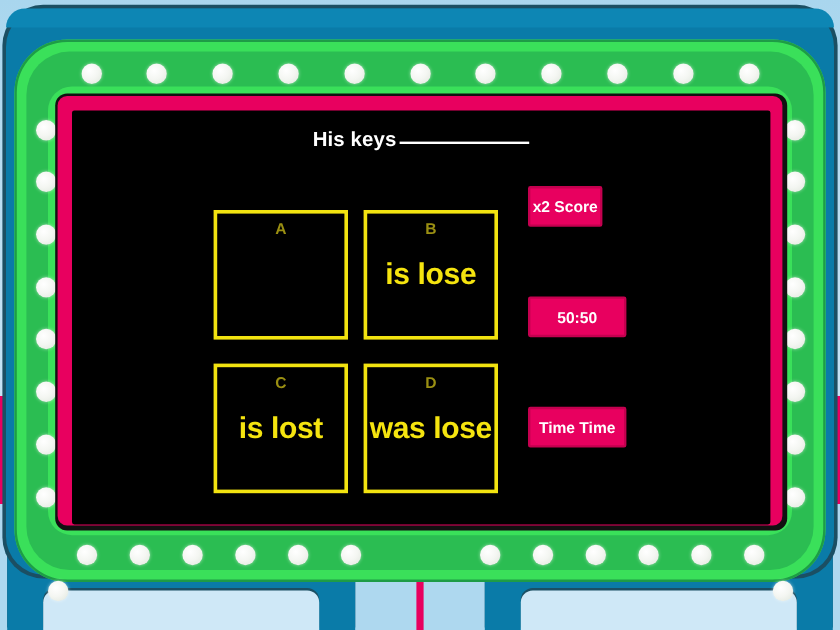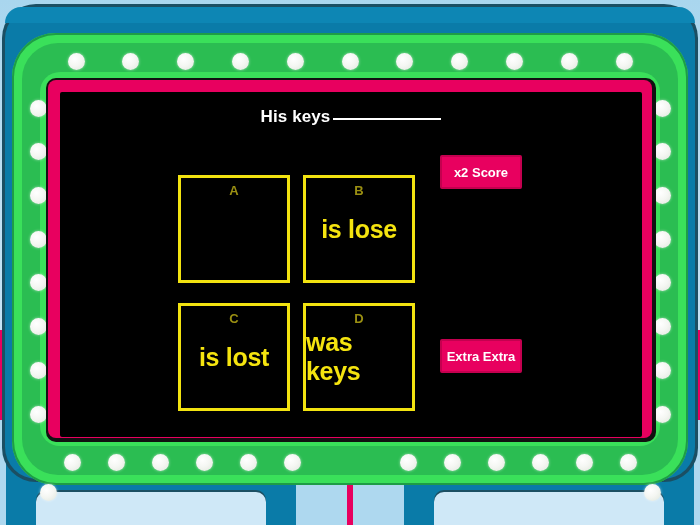--- a/index.html
+++ b/index.html
@@ -262,21 +262,21 @@
     border: 2px solid #c4004f;
     color: #ffffff;
     font-size: 13px;
     font-weight: bold;
     display: flex;
     align-items: center;
     justify-content: center;
     box-sizing: border-box;
     border-radius: 2px;
   }
-  .pu-1 { left: 380px; top: 63px; width: 82px; height: 34px; }
+  .pu-1 { left: 380px; top: 63px; width: 62px; height: 34px; }
   .pu-2 { left: 380px; top: 155px; width: 82px; height: 34px; }
   .pu-3 { left: 380px; top: 247px; width: 82px; height: 34px; }
 </style>
 </head>
 <body>
 
 <div id="stage-root">
 
   <div class="backdrop"></div>
 
@@ -363,20 +363,21 @@
       <div class="card-text">is lose</div>
     </div>
 
     <div class="card card-c">
       <div class="card-letter">C</div>
       <div class="card-text">is lost</div>
     </div>
 
     <div class="card card-d">
       <div class="card-letter">D</div>
-      <div class="card-text">was keys</div>
+      <div class="card-text">was lose</div>
     </div>
 
     <div class="powerup pu-1">x2 Score</div>
-    <div class="powerup pu-3">Extra Extra</div>
+    <div class="powerup pu-2">50:50</div>
+    <div class="powerup pu-3">Time Time</div>
 
   </div>
 </div>
 
 </body></html>

